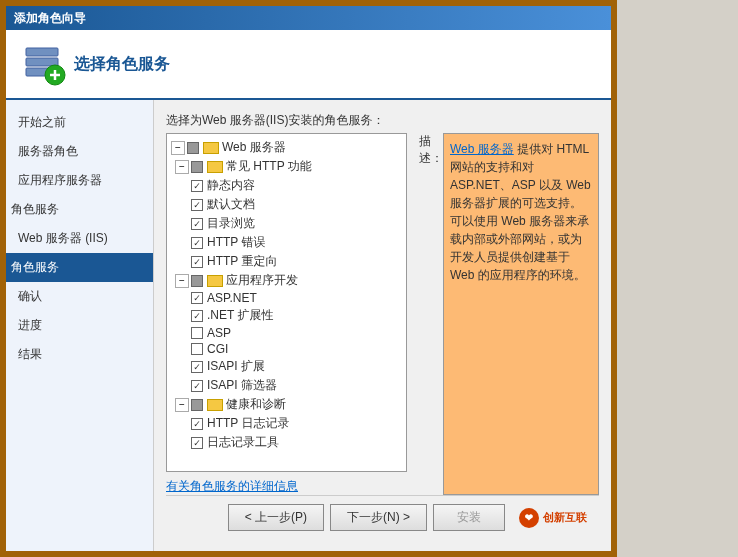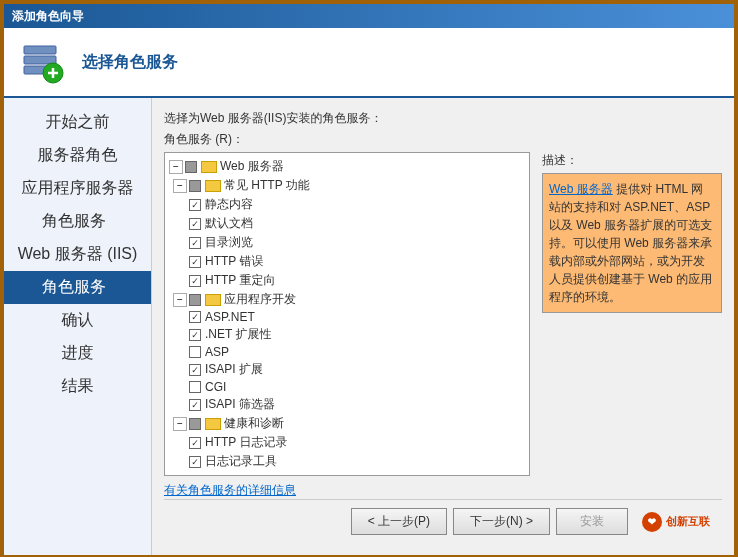--- a/index.html
+++ b/index.html
@@ -6,24 +6,24 @@
     body {
       font-family: "Microsoft YaHei", SimSun, Arial, sans-serif;
       font-size: 12px;
       background: #d4d0c8;
       width: 738px;
       height: 557px;
       overflow: hidden;
     }
 
     .dialog {
-      width: 738px;
+      width: 617px;
       height: 557px;
       background: #f0f0f0;
-      border: 4px solid #a16207;
+      border: 6px solid #a16207;
       display: flex;
       flex-direction: column;
     }
 
     .title-bar {
       background: linear-gradient(to right, #1a5794, #4a90d9);
       color: white;
       padding: 4px 8px;
       font-size: 12px;
       font-weight: bold;
@@ -43,22 +43,21 @@
       width: 148px;
       background: #eef3fb;
       border-right: 1px solid #ccc;
       padding-top: 8px;
     }
 
     .sidebar-item {
       padding: 6px 12px;
       color: #333;
       cursor: pointer;
-      font-size: 16px;
-      text-align: center;
+      font-size: 12px;
     }
 
     .sidebar-item.active {
       background: #1a5794;
       color: white;
     }
 
     .sidebar-item.sub {
       padding-left: 5px;
     }
@@ -167,21 +166,21 @@
       color: #0066cc;
       text-decoration: underline;
       cursor: pointer;
       font-size: 12px;
       margin-top: 6px;
     }
 
     .right-panel {
       width: 180px;
       display: flex;
-      flex-direction: column;
+      flex-direction: row;
     }
 
     .desc-label {
       font-size: 12px;
       margin-bottom: 4px;
       color: #333;
     }
 
     .desc-box {
       border: 1px solid #999;
@@ -247,21 +246,21 @@
       font-weight: bold;
     }
 
     
     .page-header {
       background: white;
       border-bottom: 2px solid #1a5794;
       padding: 10px 16px;
       display: flex;
       align-items: center;
-      gap: 14px;
+      gap: 4px;
     }
 
     
     .full-layout {
       display: flex;
       flex-direction: column;
       height: 100%;
     }
     
     .content-row {
@@ -324,21 +323,20 @@
         <div class="sidebar-item">
           <span>进度</span>
         </div>
         <div class="sidebar-item">
           <span>结果</span>
         </div>
       </div>
 
       <div class="main-content">
         <div class="label-text">选择为Web 服务器(IIS)安装的角色服务：</div>
-        <div class="label-text">角色服务 (R)：</div>
 
         <div class="content-top">
           <div class="left-panel">
             <div class="tree-container">
 
               <div class="tree-node">
                 <span class="tree-expander">−</span>
                 <span class="tree-checkbox partial"></span>
                 <span class="folder-icon"></span>
                 <span class="tree-label">Web 服务器</span>
@@ -393,27 +391,27 @@
                 <span class="tree-checkbox checked"></span>
                 <span class="tree-label">.NET 扩展性</span>
               </div>
 
               <div class="tree-node indent2">
                 <span class="tree-checkbox"></span>
                 <span class="tree-label">ASP</span>
               </div>
 
               <div class="tree-node indent2">
-                <span class="tree-checkbox checked"></span>
-                <span class="tree-label">ISAPI 扩展</span>
-              </div>
-
-              <div class="tree-node indent2">
                 <span class="tree-checkbox"></span>
                 <span class="tree-label">CGI</span>
+              </div>
+
+              <div class="tree-node indent2">
+                <span class="tree-checkbox checked"></span>
+                <span class="tree-label">ISAPI 扩展</span>
               </div>
 
               <div class="tree-node indent2">
                 <span class="tree-checkbox checked"></span>
                 <span class="tree-label">ISAPI 筛选器</span>
               </div>
 
 
               <div class="tree-node indent1">
                 <span class="tree-expander">−</span>

